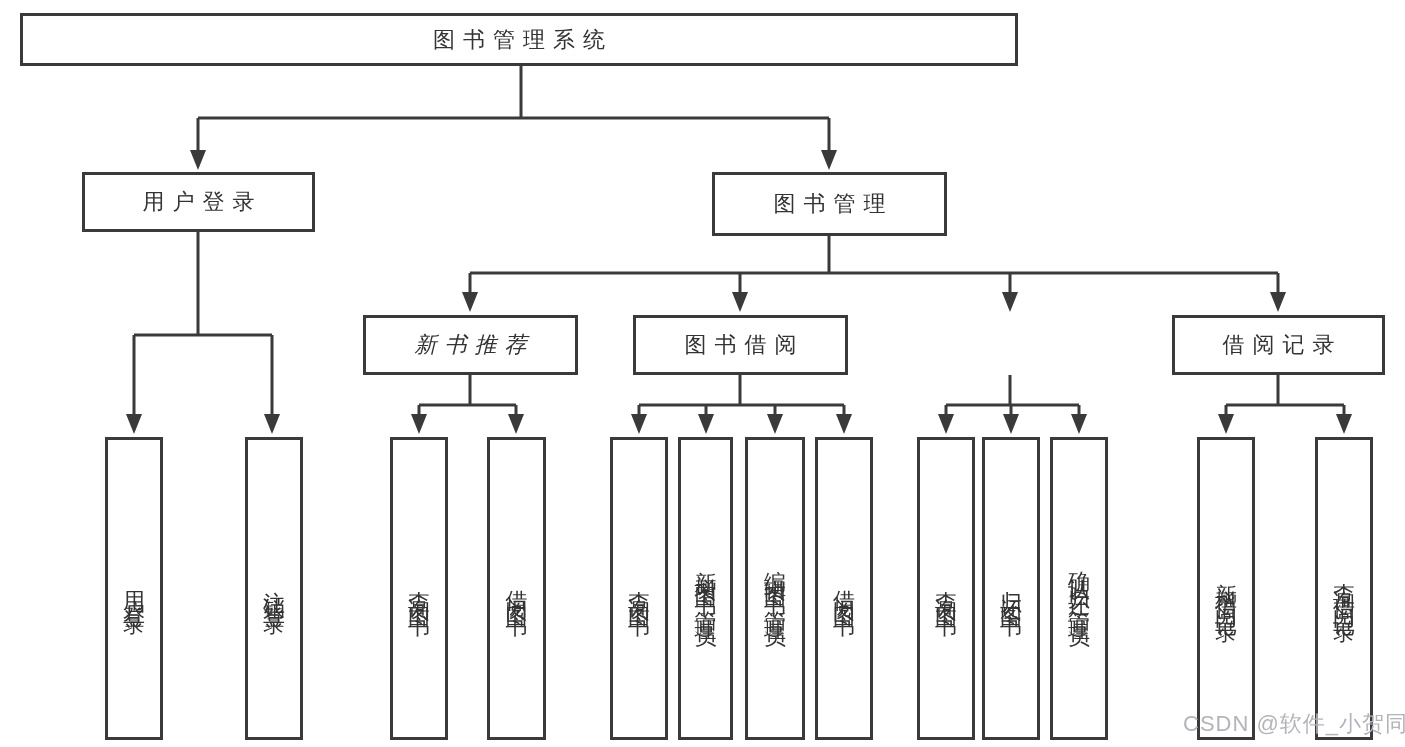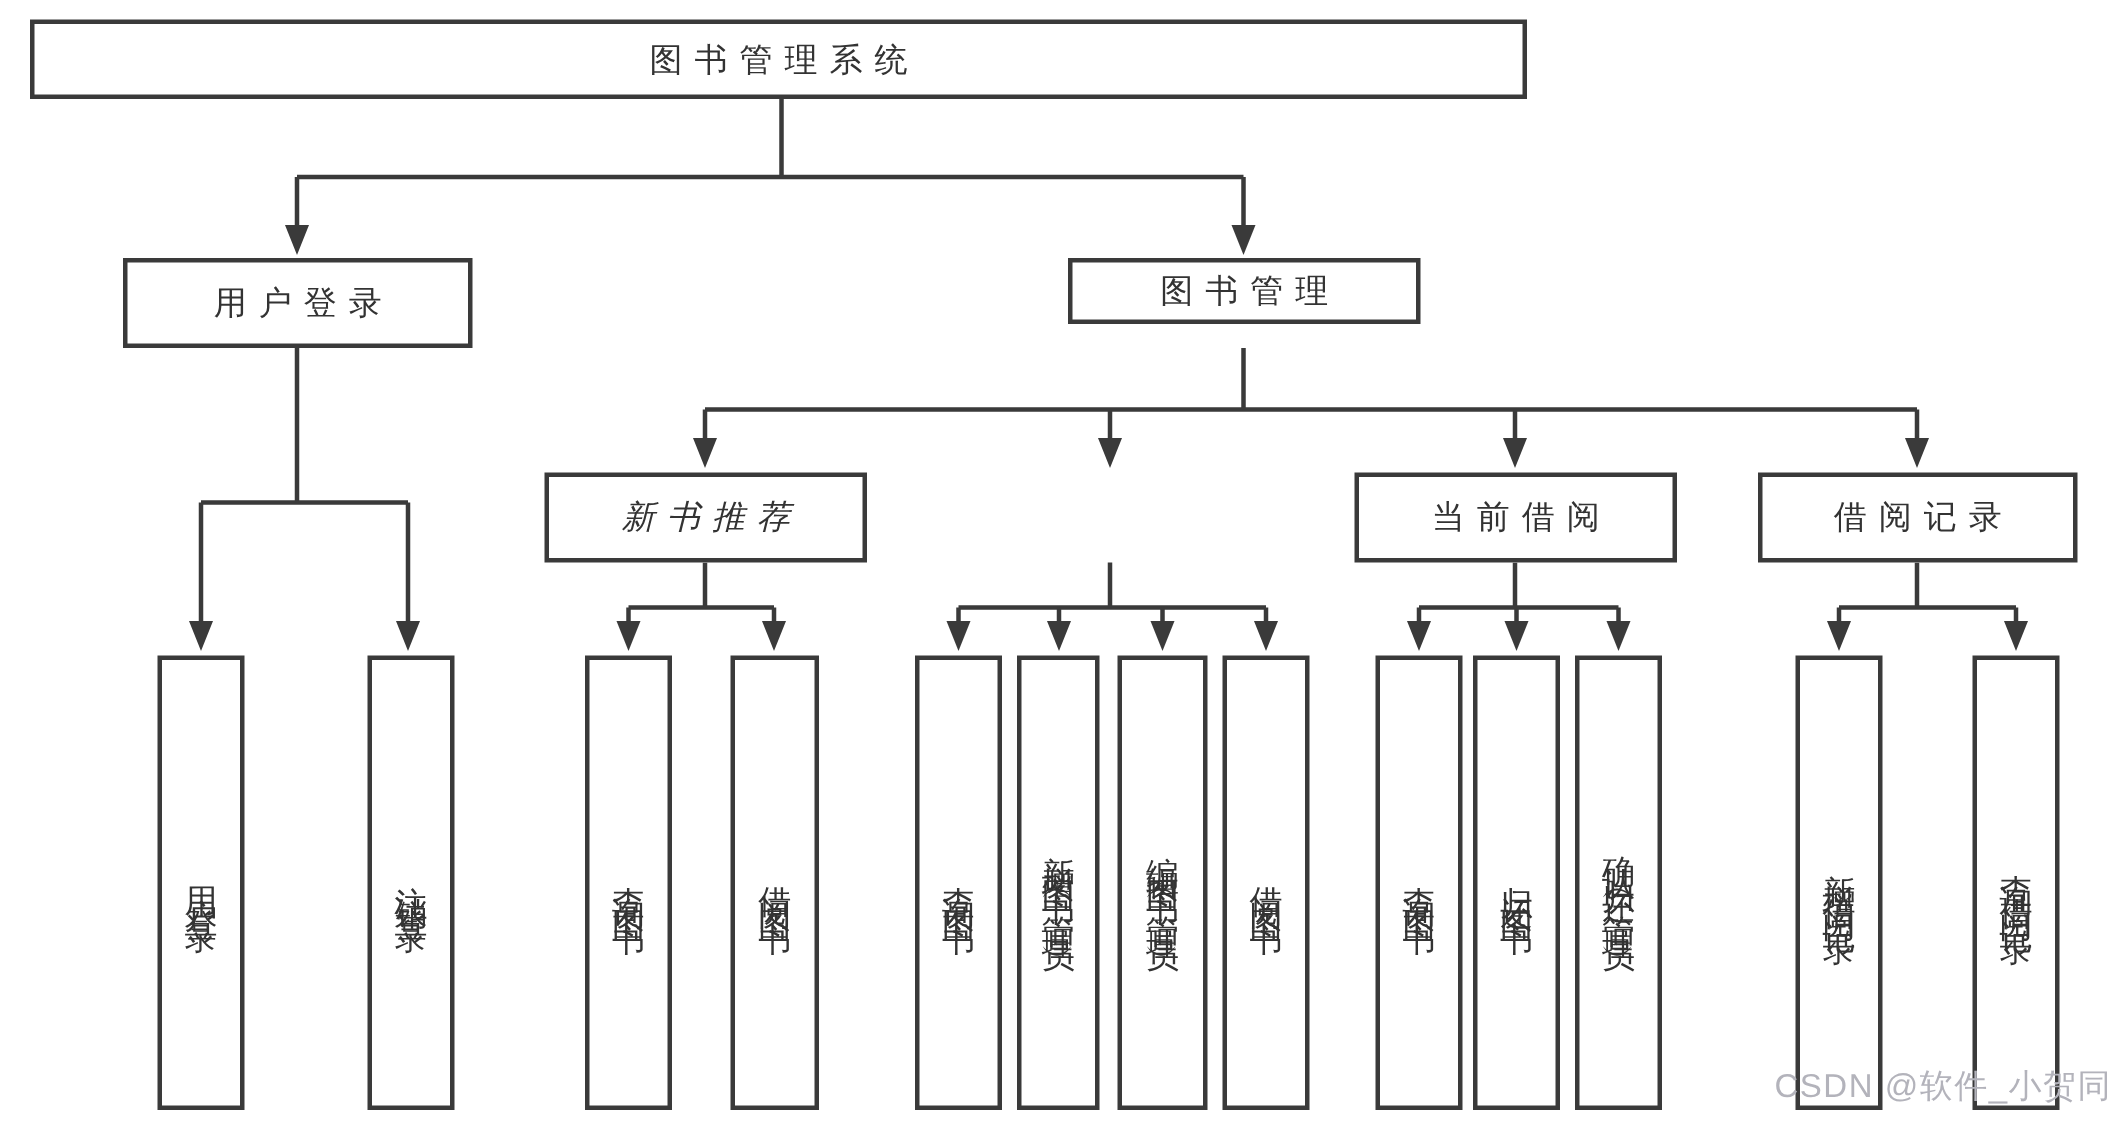--- a/index.html
+++ b/index.html
@@ -98,29 +98,29 @@
     </g>
   </svg>
 
   <div class="node" style="left:20px; top:13px; width:998px; height:53px;">
     <span class="h-label">图书管理系统</span>
   </div>
 
   <div class="node" style="left:82px; top:172px; width:233px; height:60px;">
     <span class="h-label">用户登录</span>
   </div>
-  <div class="node" style="left:712px; top:172px; width:235px; height:44px;">
+  <div class="node" style="left:712px; top:172px; width:235px; height:64px;">
     <span class="h-label">图书管理</span>
   </div>
 
   <div class="node" style="left:363px; top:315px; width:215px; height:60px;font-style:italic;">
     <span class="h-label">新书推荐</span>
   </div>
-  <div class="node" style="left:903px; top:315px; width:215px; height:60px;">
-    <span class="h-label">当前借阅</span>
+  <div class="node" style="left:633px; top:315px; width:215px; height:60px;">
+    <span class="h-label">图书借阅</span>
   </div>
   <div class="node" style="left:1172px; top:315px; width:213px; height:60px;">
     <span class="h-label">借阅记录</span>
   </div>
 
   <div class="node leaf" style="left:105px; top:437px; width:58px; height:303px;">
     <span class="v-label">用户登录</span>
   </div>
   <div class="node leaf" style="left:245px; top:437px; width:58px; height:303px;">
     <span class="v-label">注销登录</span>

